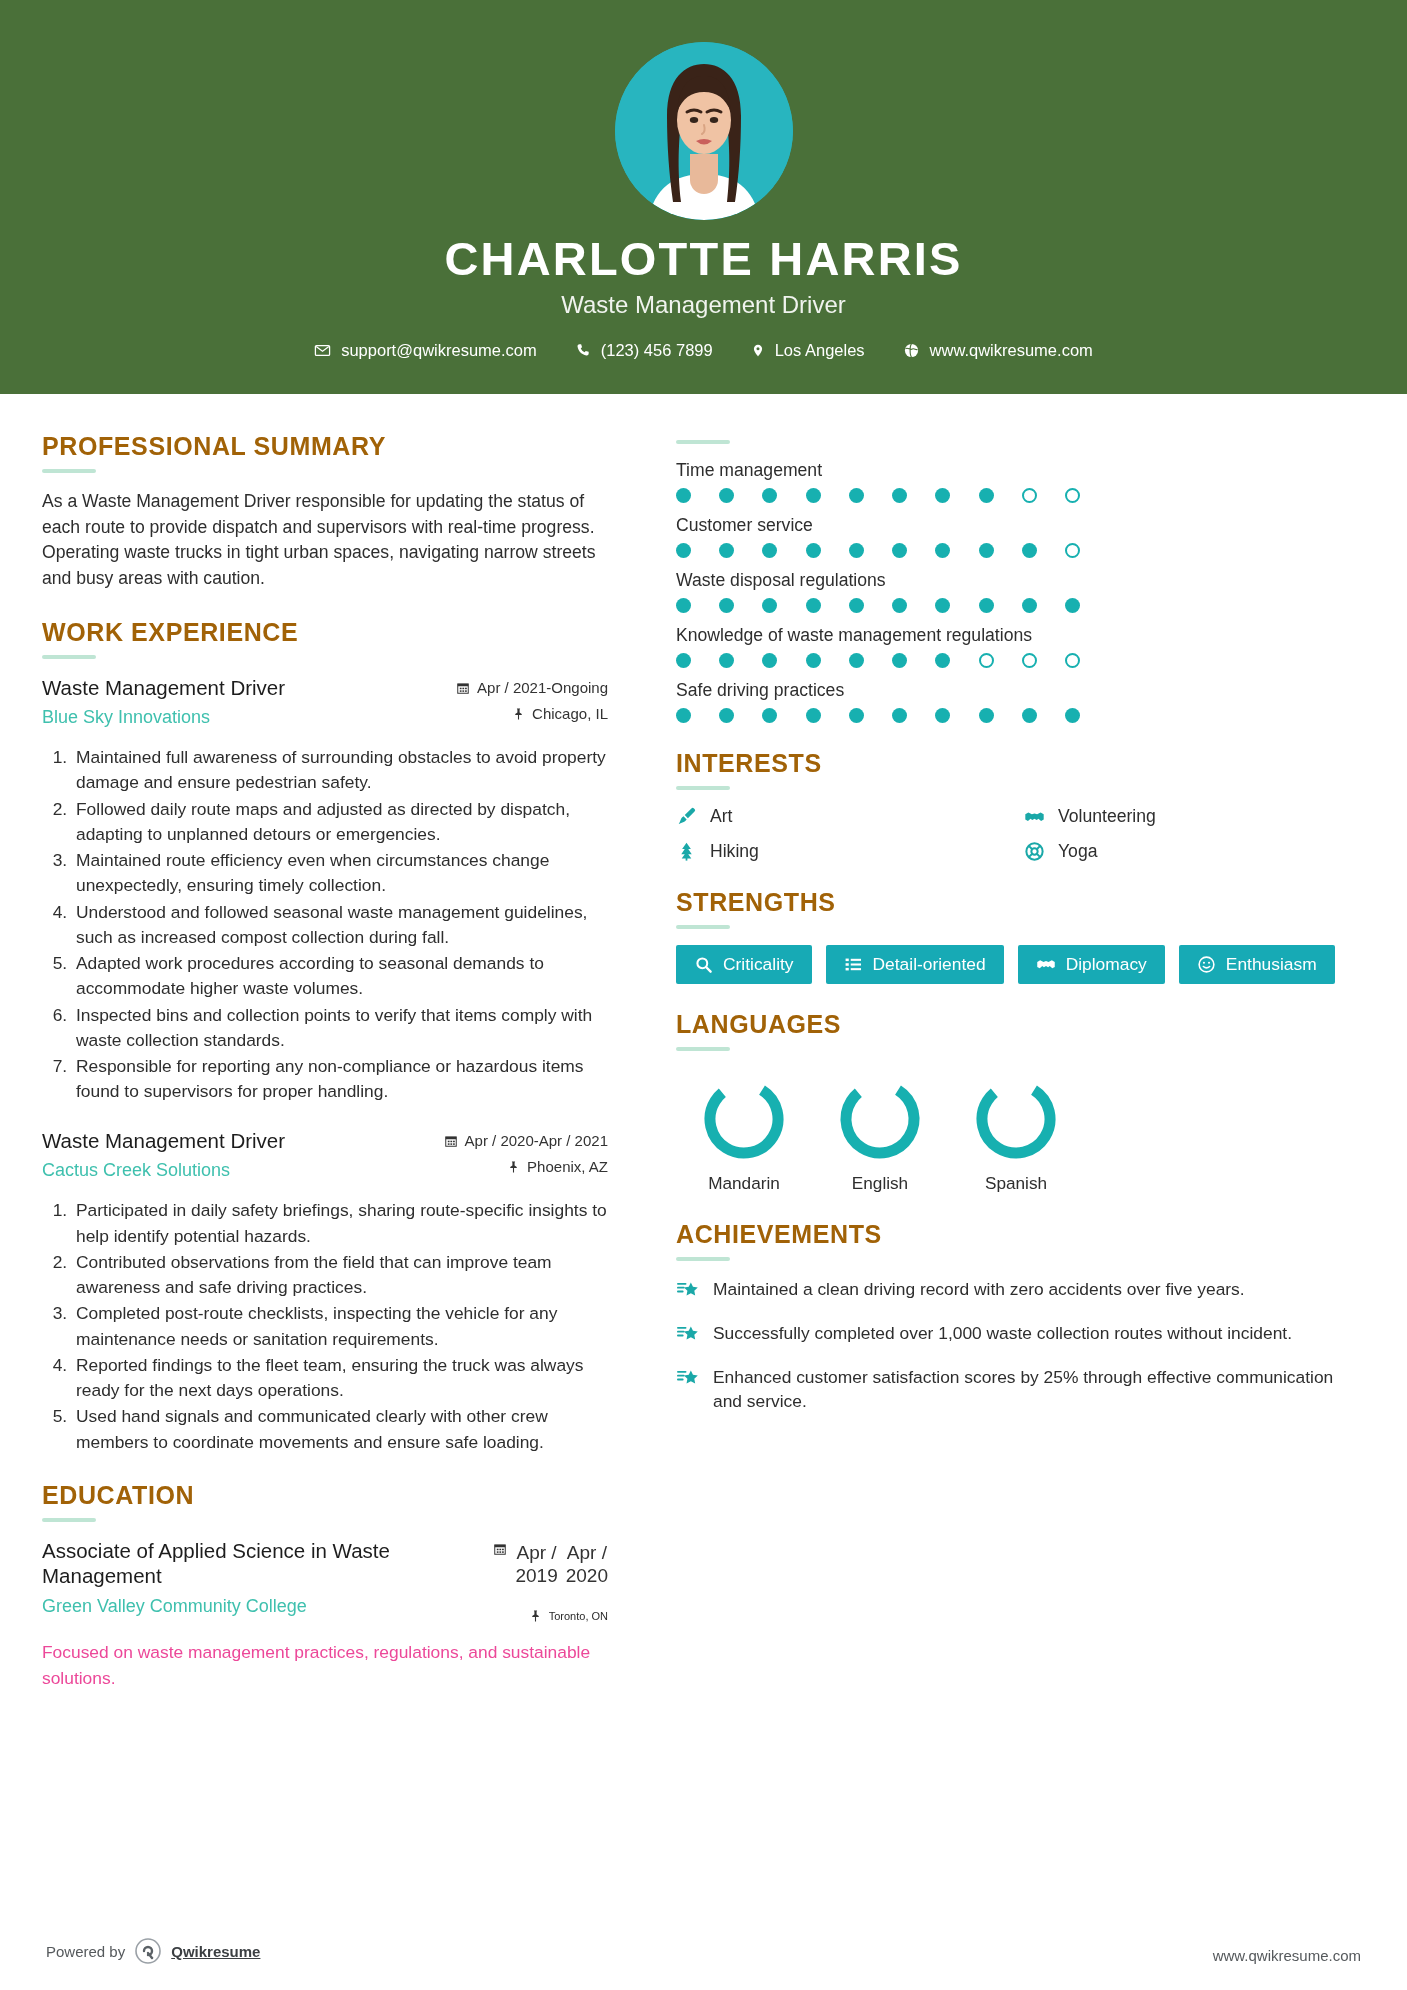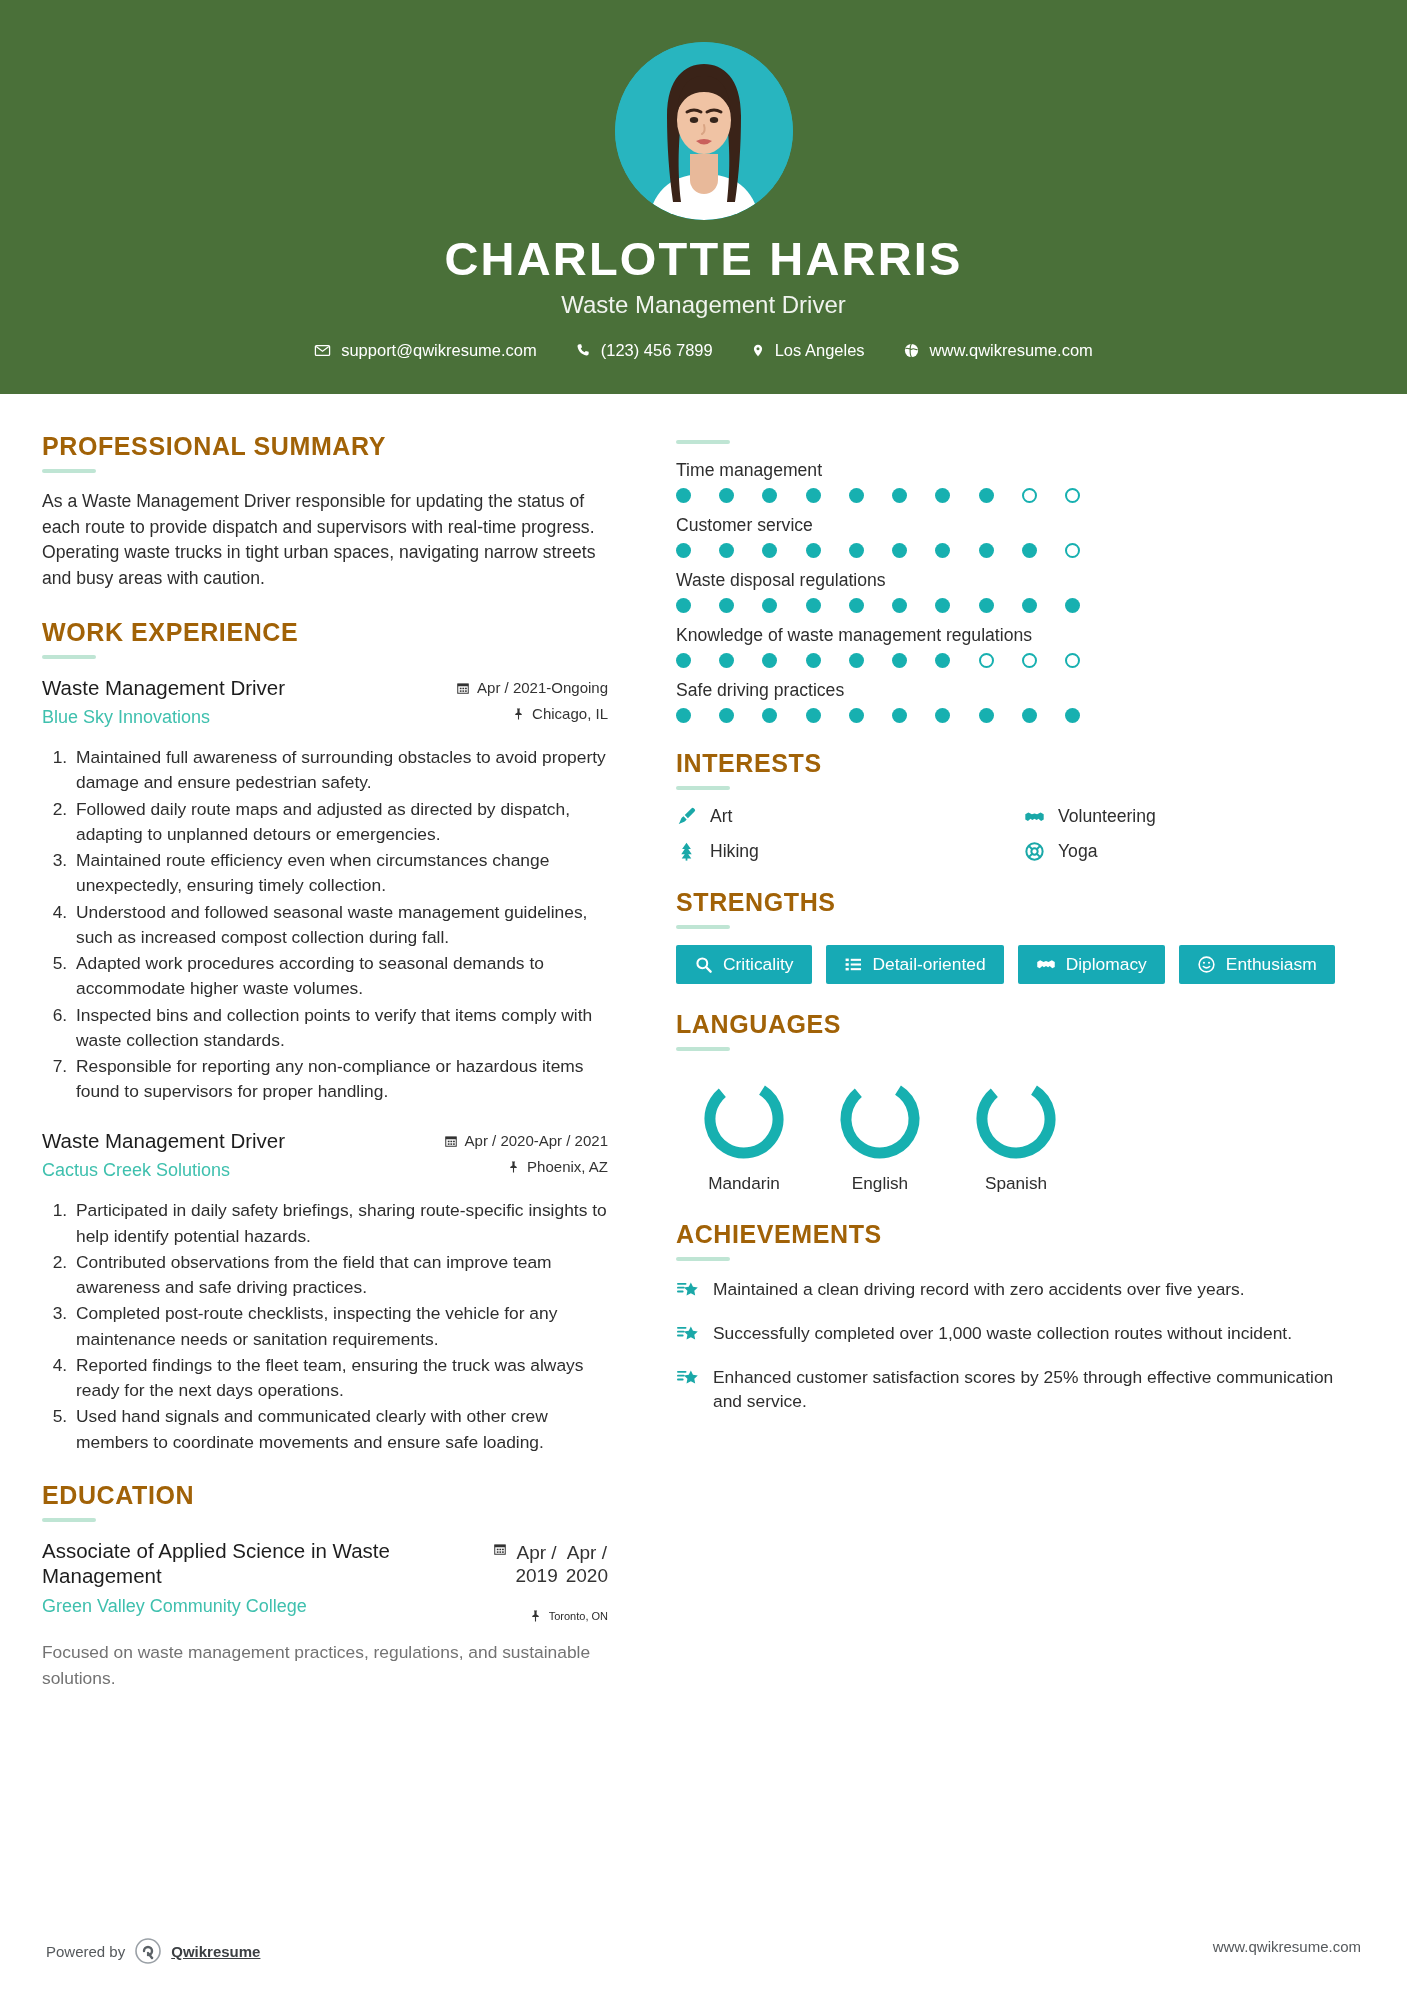--- a/index.html
+++ b/index.html
@@ -155,21 +155,21 @@
   }
   .edu-school {
     font-size: 18px;
     color: #3fc0ae;
     margin-top: 7px;
   }
   .edu-desc {
     font-size: 17.4px;
     line-height: 1.45;
     margin-top: 8px;
-    color: #737373;
+    color: #ec4899;
   }
   .edu-dates {
     display: flex;
     align-items: flex-start;
     gap: 8px;
     font-size: 19px;
     color: #333;
     padding-top: 4px;
   }
   .edu-date-block { text-align: center; line-height: 1.2; }
@@ -259,21 +259,21 @@
     color: #2e2e2e;
   }
   .ach-icon { flex: 0 0 auto; padding-top: 3px; }
 
   
   .footer {
     margin-top: auto;
     padding: 22px 46px 26px 46px;
     display: flex;
     justify-content: space-between;
-    align-items: flex-start;
+    align-items: flex-end;
     font-size: 15px;
     color: #55595c;
   }
   .powered {
     display: flex;
     align-items: center;
     gap: 10px;
   }
   .brand-link {
     color: #3b3f42;

